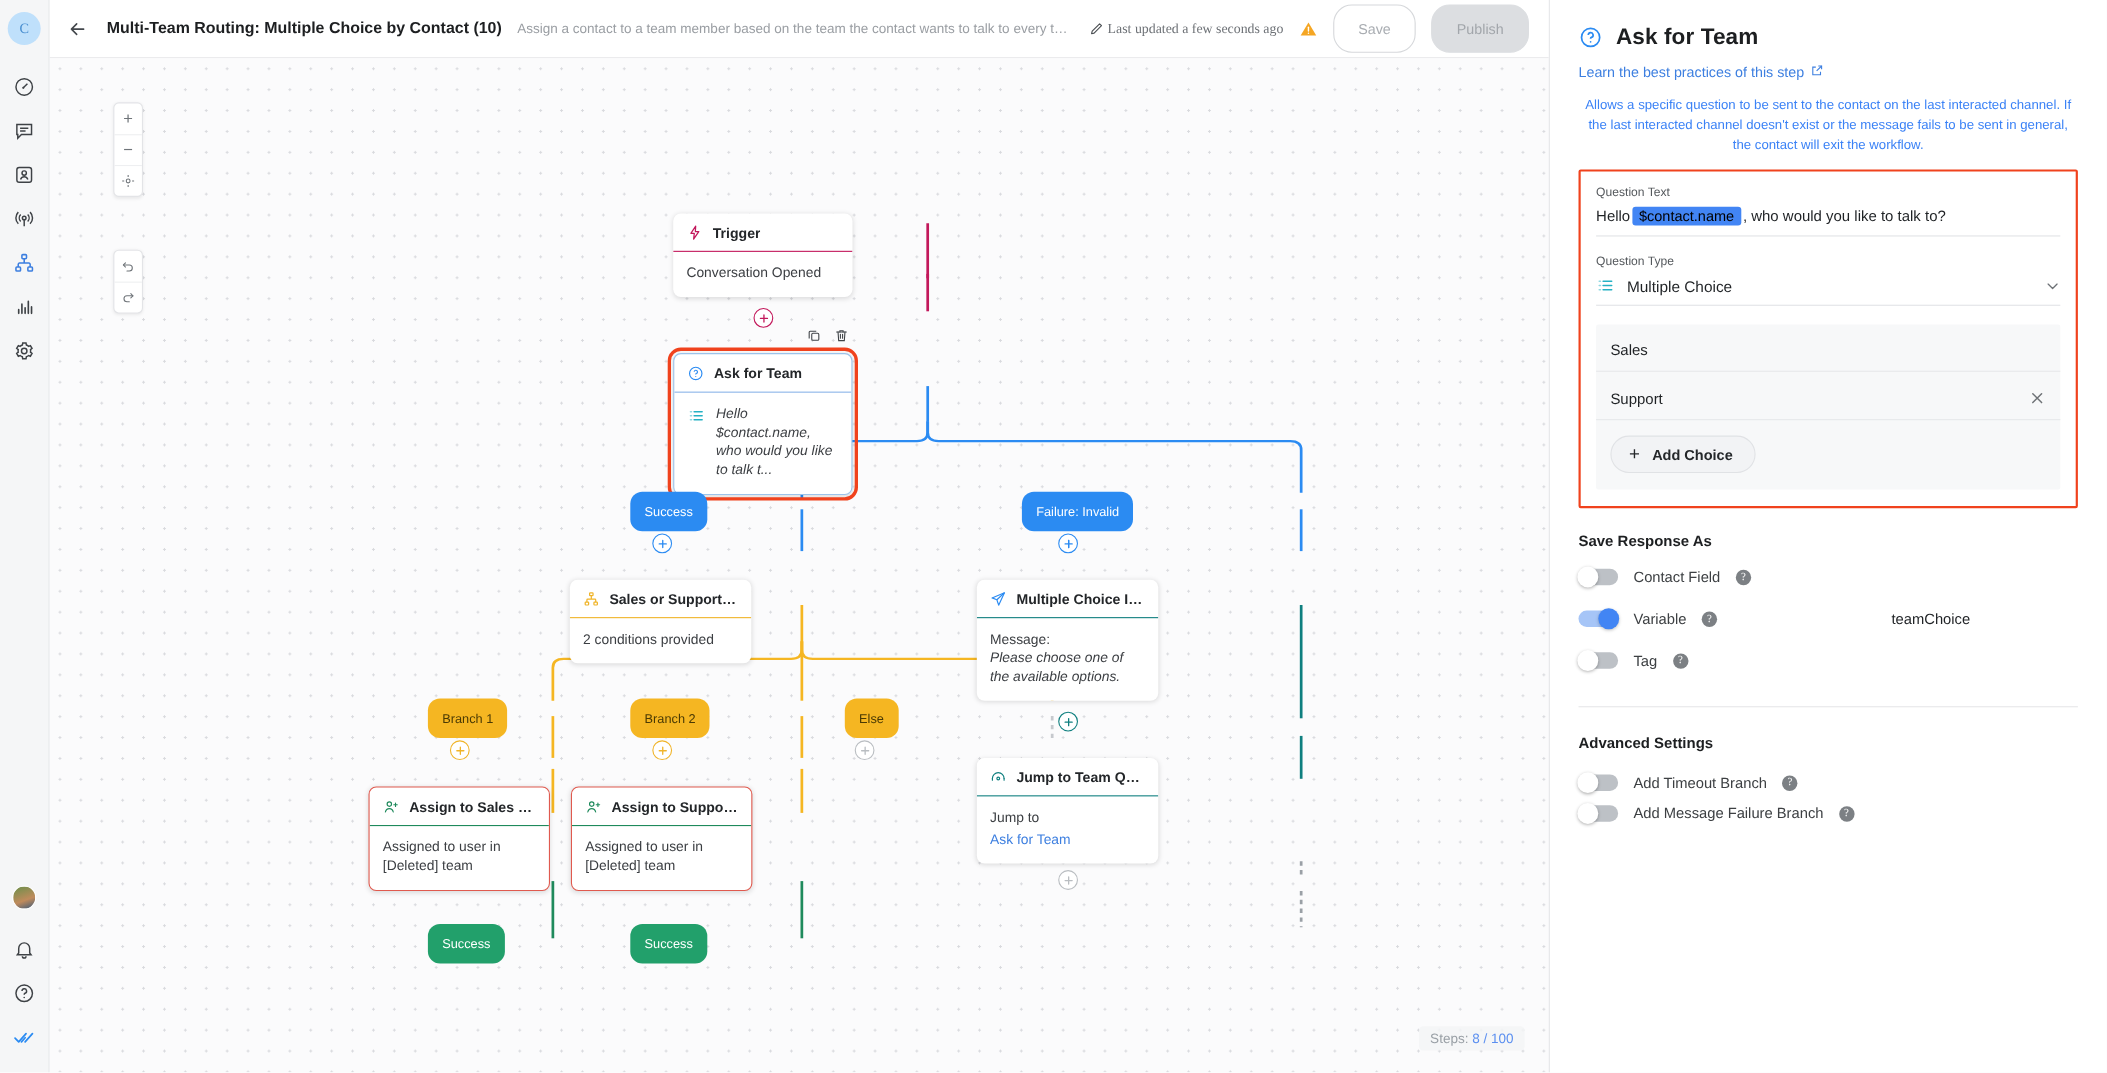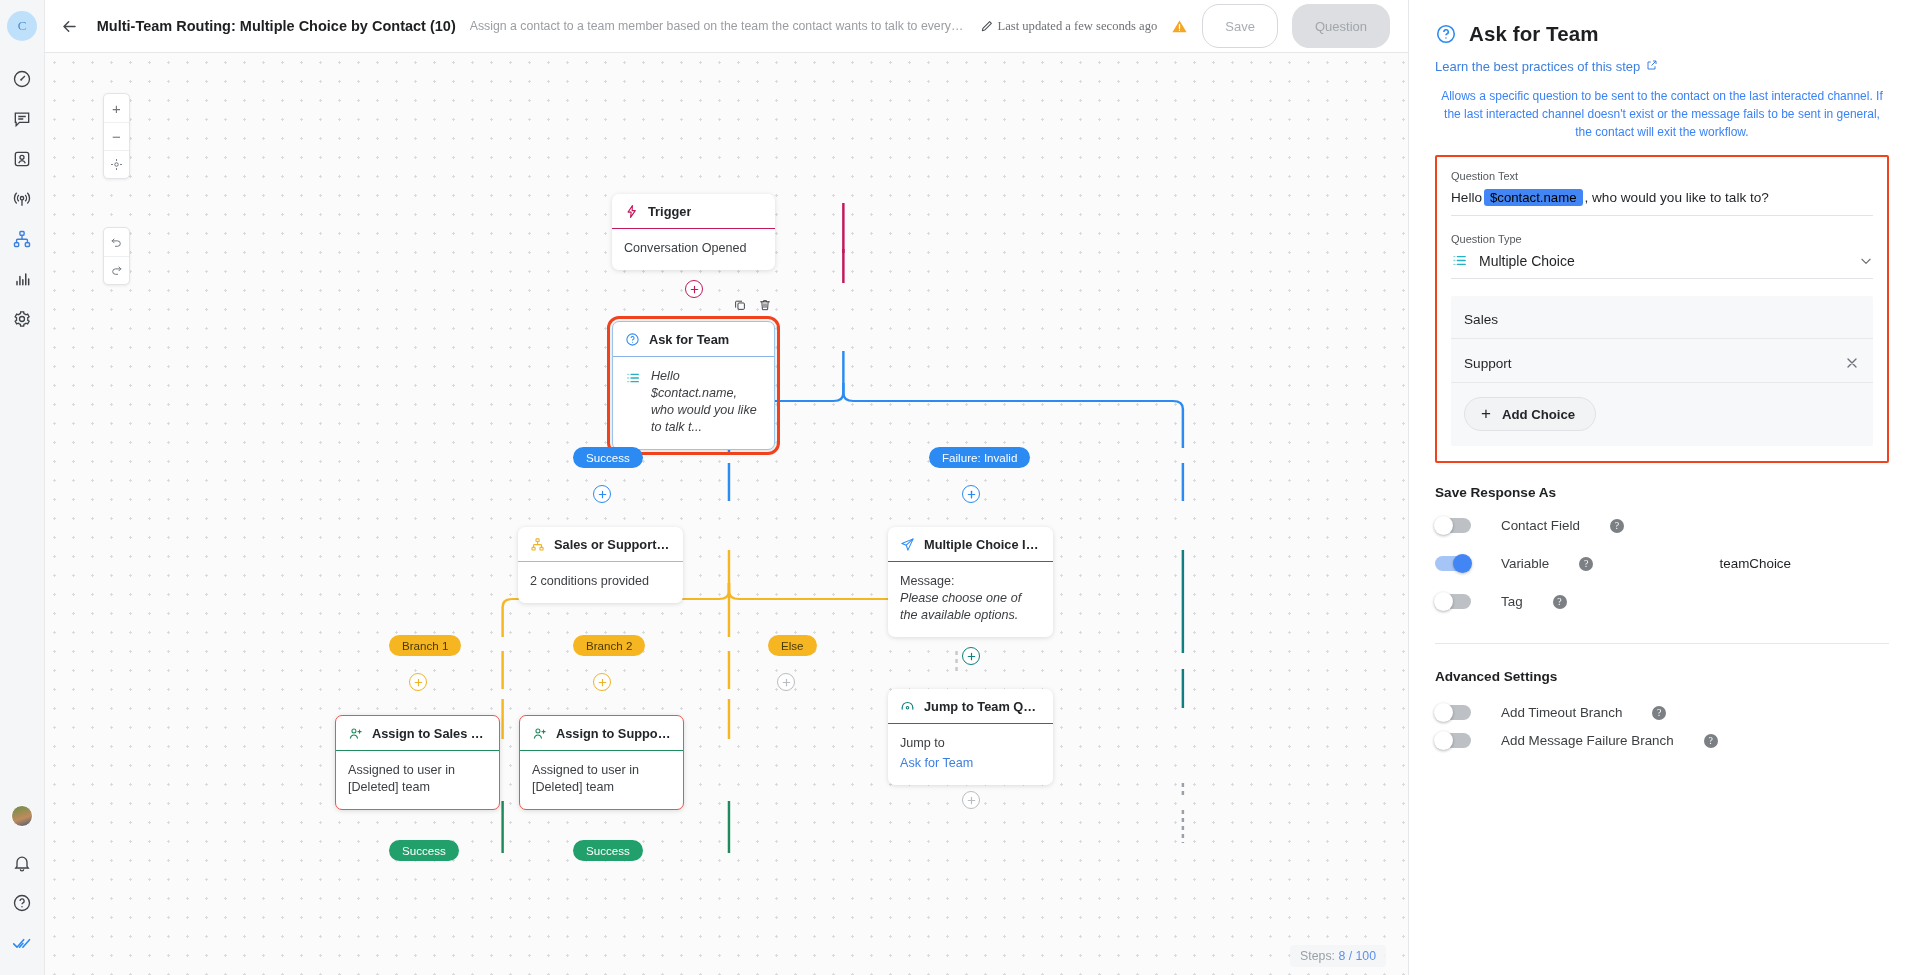--- a/index.html
+++ b/index.html
@@ -90,21 +90,21 @@
     color: #6f7479; cursor: pointer; font-size: 15px;
   }
   .zoom-btn + .zoom-btn { border-top: 1px solid #eeeff1; }
   .zoom-btn svg { width: 13px; height: 13px; }
   .hist-ctl {
     position: absolute; left: 58px; top: 174px; width: 27px;
     background: #fff; border: 1px solid #e3e4e7; border-radius: 5px;
     box-shadow: 0 1px 3px rgba(0,0,0,.07); z-index: 4;
   }
   .steps-badge {
-    position: absolute; right: 22px; bottom: 8px; z-index: 4;
+    position: absolute; right: 22px; bottom: 20px; z-index: 4;
     background: rgba(243,244,246,.85); border-radius: 4px;
     padding: 4px 10px; font-size: 12.3px; color: #9aa0a6;
   }
   .steps-badge b { color: #5b8ff0; font-weight: normal; }
 
   svg.flow { position: absolute; inset: 0; width: 100%; height: 100%; z-index: 1; }
 
   
   .node {
     position: absolute; background: #fff; border-radius: 7px;
@@ -132,21 +132,21 @@
     background: transparent;
   }
   .node-toolbar .tb {
     width: 23px; height: 23px; display: flex; align-items: center; justify-content: center;
     color: #3f4347; cursor: pointer;
   }
   .node-toolbar .tb svg { width: 14px; height: 14px; }
 
   
   .pill {
-    position: absolute; z-index: 3; height: 21px; border-radius: 11px;
+    position: absolute; z-index: 3; height: 36px; border-radius: 11px;
     display: flex; align-items: center; justify-content: center;
     font-size: 11.6px; color: #fff; padding: 0 13px; white-space: nowrap; cursor: pointer;
   }
   .pill.blue  { background: #2b8bf2; }
   .pill.amber { background: #f5b622; color: #4a3a04; }
 
   .plusnode {
     position: absolute; z-index: 3; width: 18px; height: 18px; border-radius: 50%;
     background: #fff; border: 1.6px solid #2b8bf2; color: #2b8bf2;
     display: flex; align-items: center; justify-content: center; font-size: 14px;
@@ -201,21 +201,21 @@
   .add-choice-wrap { padding: 14px 13px 15px 13px; }
   .add-choice {
     display: inline-flex; align-items: center; gap: 11px;
     background: #f2f3f5; border: 1px solid #e0e2e5; border-radius: 19px;
     height: 34px; padding: 0 20px 0 16px; font-size: 13.2px; font-weight: bold;
     color: #24272a; cursor: pointer;
   }
   .add-choice .pl { font-size: 17px; font-weight: normal; color: #24272a; line-height: 0; }
 
   .sect-title { font-size: 13.6px; font-weight: bold; color: #1d1f21; margin: 22px 0 18px 0; }
-  .toggle-row { display: flex; align-items: center; gap: 30px; margin-bottom: 23px; }
+  .toggle-row { display: flex; align-items: center; gap: 14px; margin-bottom: 23px; }
   .toggle {
     width: 36px; height: 15px; border-radius: 8px; background: #bdc1c6;
     position: relative; flex: 0 0 36px; cursor: pointer;
   }
   .toggle .knob {
     position: absolute; width: 19px; height: 19px; border-radius: 50%;
     background: #fff; top: -2px; left: -1px; box-shadow: 0 1px 3px rgba(0,0,0,.3);
   }
   .toggle.on { background: #a6c5f7; }
   .toggle.on .knob { left: 18px; background: #4285f4; box-shadow: 0 1px 3px rgba(0,0,0,.25); }
@@ -327,21 +327,21 @@
       <div class="top-right">
         <div class="updated">Last updated a few seconds ago</div>
         <div class="warn-icon">
           <svg viewBox="0 0 24 24">
               <path d="M12 3.5 22 20H2z" fill="#f5a623"></path>
               <path d="M12 9.5v5" stroke="#fff" stroke-width="1.8" stroke-linecap="round"></path>
               <circle cx="12" cy="17.2" r="1" fill="#fff"></circle>
             </svg>
         </div>
         <div class="btn btn-save">Save</div>
-        <div class="btn btn-publish">Question</div>
+        <div class="btn btn-publish">Publish</div>
       </div>
     </div>
 
     <div class="canvas-wrap">
       <div class="canvas-dots"></div>
 
       <svg class="flow" viewBox="0 0 1108 922" preserveAspectRatio="none">
         <g fill="none" stroke-width="2">
           <path d="M649 150 L649 200" stroke="#c2185b"></path>
           <path d="M649 196 L649 230" stroke="#c2185b"></path>

